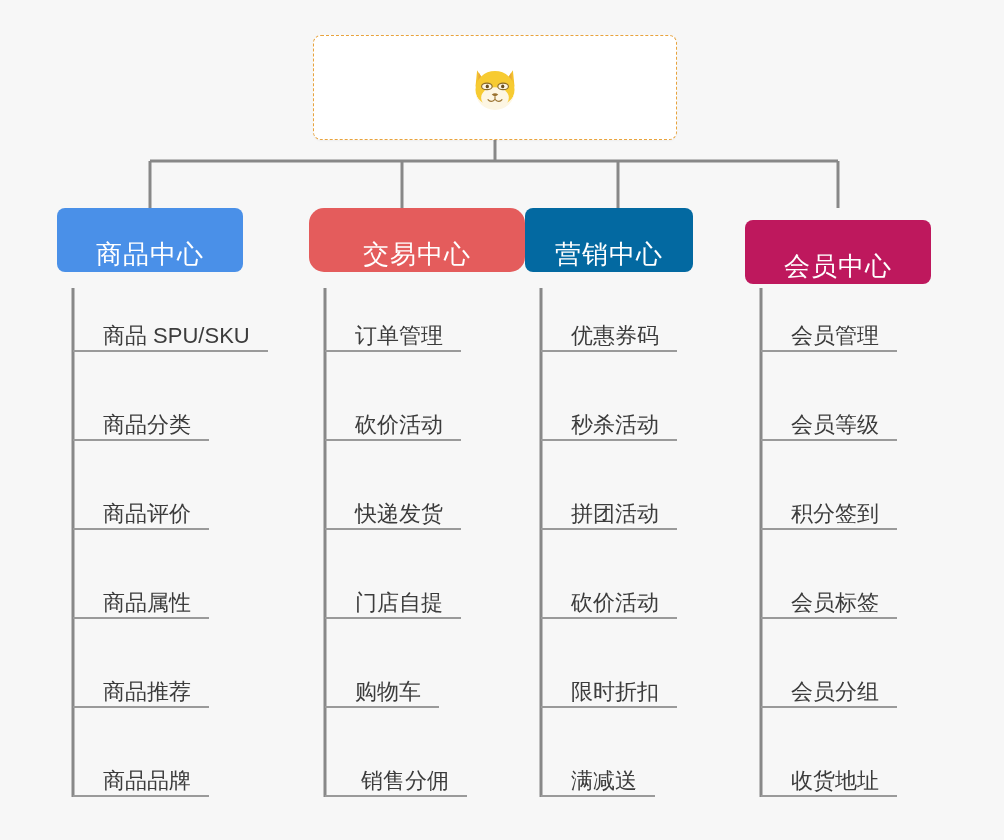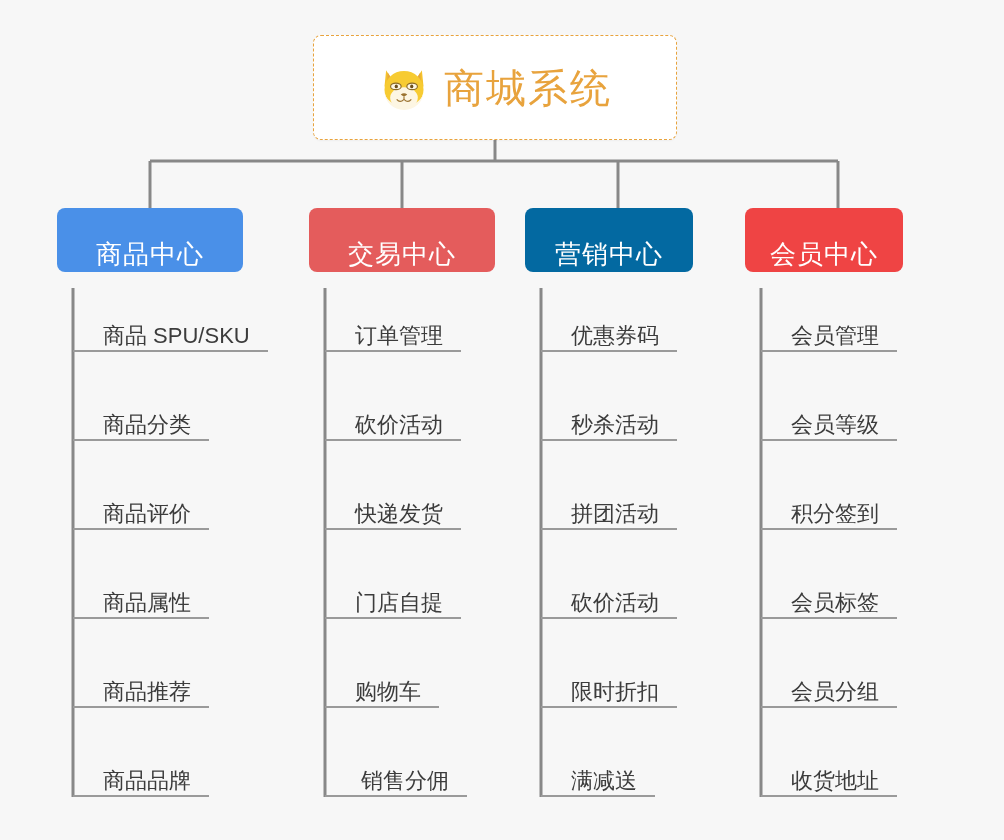--- a/index.html
+++ b/index.html
@@ -138,21 +138,20 @@
       <ellipse cx="42" cy="30" rx="6.5" ry="4" fill="#fdf6e3"></ellipse>
       <ellipse cx="22" cy="30" rx="6.5" ry="4" fill="none" stroke="#8a6a28" stroke-width="1.4"></ellipse>
       <ellipse cx="42" cy="30" rx="6.5" ry="4" fill="none" stroke="#8a6a28" stroke-width="1.4"></ellipse>
       <ellipse cx="22.5" cy="30" rx="2" ry="2.4" fill="#6b4f1e"></ellipse>
       <ellipse cx="41.5" cy="30" rx="2" ry="2.4" fill="#6b4f1e"></ellipse>
       <path d="M28 40 q4 -3 8 0 q-4 4 -8 0 Z" fill="#9b7331"></path>
       <path d="M32 42 L32 46" stroke="#9b7331" stroke-width="1.4" fill="none"></path>
       <path d="M32 46 q-5 5 -9 0" stroke="#9b7331" stroke-width="1.4" fill="none"></path>
       <path d="M32 46 q5 5 9 0" stroke="#9b7331" stroke-width="1.4" fill="none"></path>
     </svg>
-    <div id="root-title">商城系统</div>
   </div>
 
   <div id="columns">
       <div class="column" style="left: 57px; width: 186px;">
         <div class="cat-box" style="width: 186px; background: rgb(74, 144, 232);">
           <span>商品中心</span>
         </div>
         <div class="leaf-list">
           <div class="leaf-item" style="top: 28px;">
             <span class="leaf-label">商品 SPU/SKU</span>
@@ -168,21 +167,21 @@
           </div>
           <div class="leaf-item" style="top: 384px;">
             <span class="leaf-label">商品推荐</span>
           </div>
           <div class="leaf-item" style="top: 473px;">
             <span class="leaf-label">商品品牌</span>
           </div>
         </div>
       </div>
       <div class="column" style="left: 309px; width: 186px;">
-        <div class="cat-box" style="width: 186px; background: rgb(228, 92, 92);">
+        <div class="cat-box" style="width: 216px; background: rgb(228, 92, 92); border-radius: 15px;">
           <span>交易中心</span>
         </div>
         <div class="leaf-list">
           <div class="leaf-item" style="top: 28px;">
             <span class="leaf-label">订单管理</span>
           </div>
           <div class="leaf-item" style="top: 117px;">
             <span class="leaf-label">砍价活动</span>
           </div>
           <div class="leaf-item" style="top: 206px;">
@@ -218,21 +217,21 @@
           </div>
           <div class="leaf-item" style="top: 384px;">
             <span class="leaf-label">限时折扣</span>
           </div>
           <div class="leaf-item" style="top: 473px;">
             <span class="leaf-label">满减送</span>
           </div>
         </div>
       </div>
       <div class="column" style="left: 745px; width: 186px;">
-        <div class="cat-box" style="width: 158px; background: #ef4444;">
+        <div class="cat-box" style="width: 186px; background: #be185d; margin-top: 12px;">
           <span>会员中心</span>
         </div>
         <div class="leaf-list">
           <div class="leaf-item" style="top: 28px;">
             <span class="leaf-label">会员管理</span>
           </div>
           <div class="leaf-item" style="top: 117px;">
             <span class="leaf-label">会员等级</span>
           </div>
           <div class="leaf-item" style="top: 206px;">

